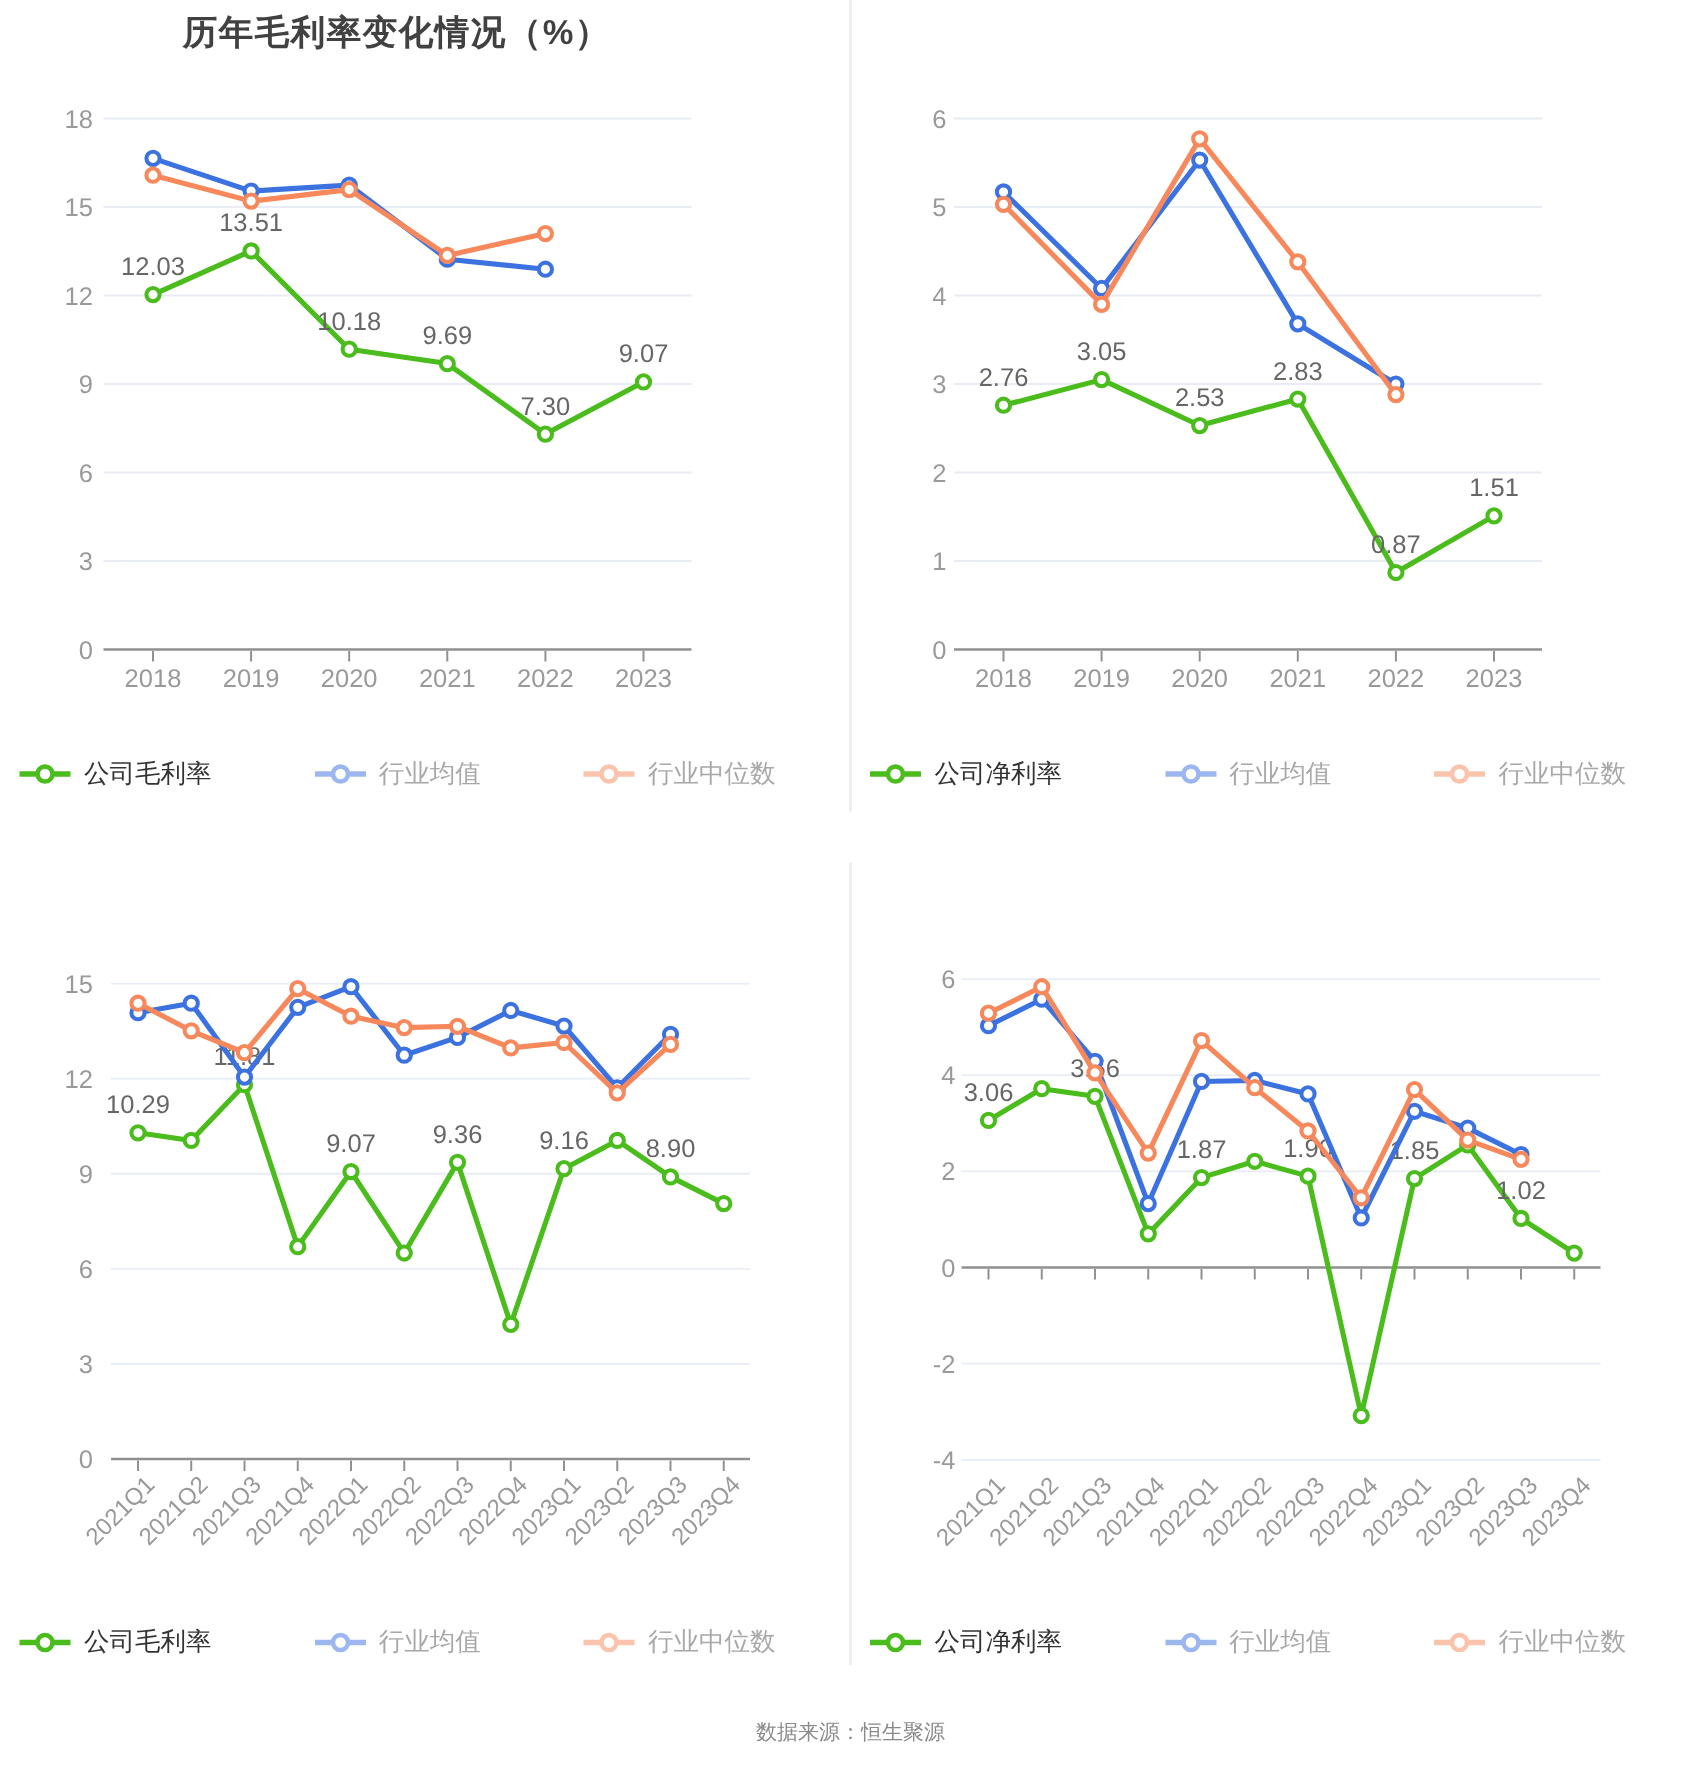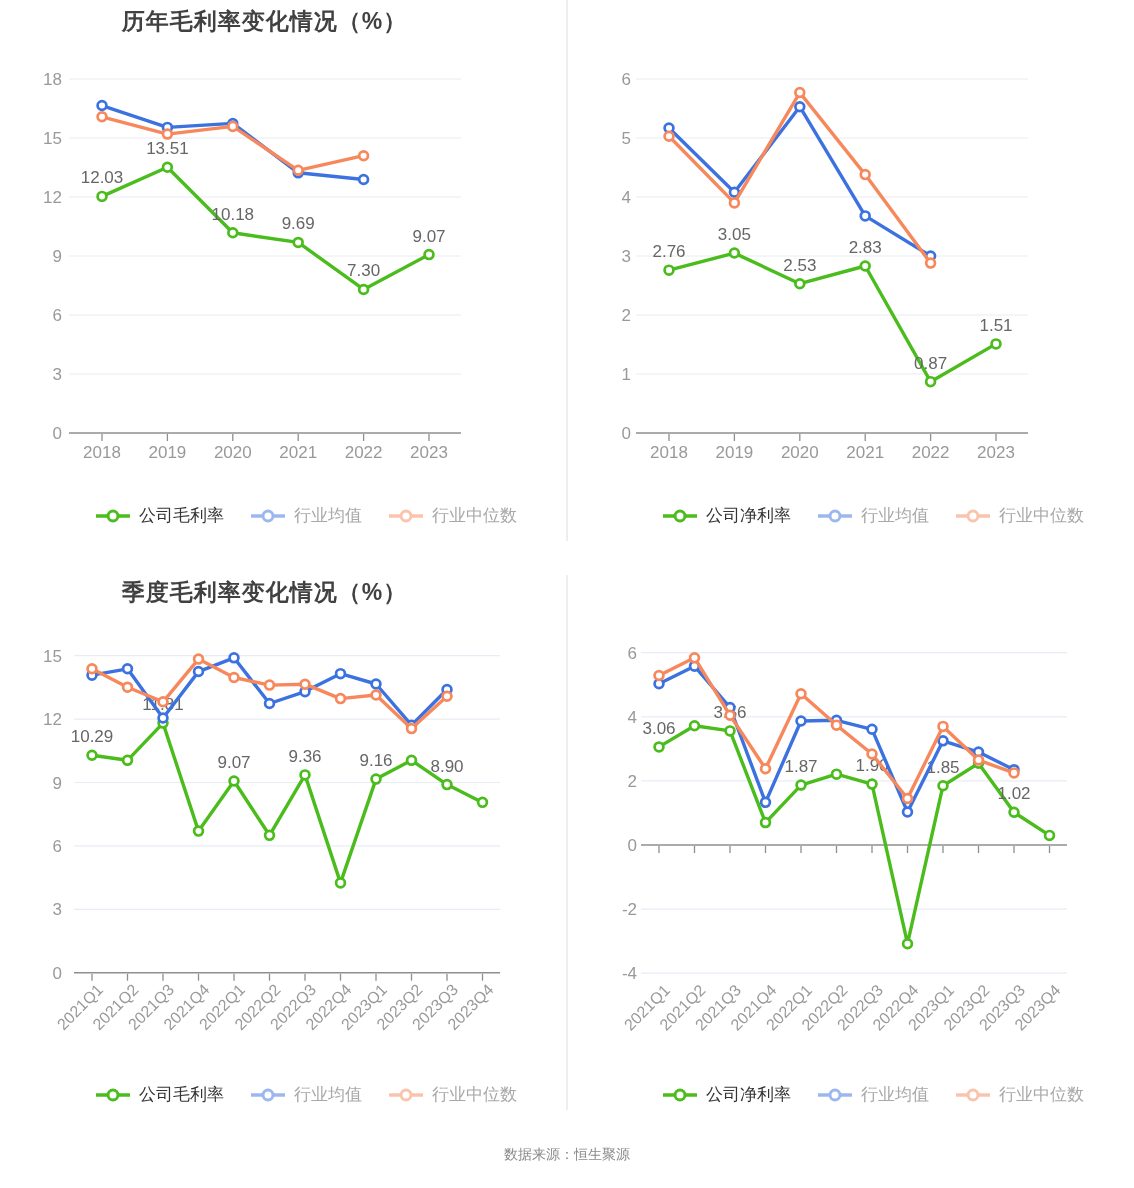--- a/index.html
+++ b/index.html
@@ -8,21 +8,21 @@
   .panel{position:absolute;width:567px;margin-left:12px;}
   #p0{left:0;top:0;height:555px;}
   #p1{left:567px;top:0;height:555px;}
   #p2{left:0;top:560px;height:565px;}
   #p3{left:567px;top:560px;height:565px;}
   .chart-title{position:absolute;left:0;width:505px;margin:0;text-align:center;
                font-size:23px;font-weight:bold;color:#414141;letter-spacing:1px;}
   .panel-top .chart-title{top:6px;}
   .panel-bottom .chart-title{top:17px;}
   svg.plot{position:absolute;left:0;top:0;}
-  .legend{position:absolute;left:0;width:505px;display:flex;justify-content:flex-end;
+  .legend{position:absolute;left:0;width:505px;display:flex;justify-content:space-between;
           align-items:center;gap:26px;}
   .panel-top .legend{top:504px;}
   .panel-bottom .legend{top:523px;}
   .legend-item{display:flex;align-items:center;gap:8px;font-size:17px;cursor:pointer;white-space:nowrap;}
   .divider{position:absolute;left:566px;width:2px;background:#eee;}
   #div-top{top:0;height:541px;}
   #div-bottom{top:575px;height:535px;}
   .footer{position:absolute;left:0;top:1146px;width:1134px;text-align:center;
           font-size:14px;color:#8a8a8a;}
 </style>
@@ -198,21 +198,20 @@
         <svg width="36" height="16" style="opacity: 0.5;">
           <line x1="1" y1="8" x2="35" y2="8" stroke="#f7885c" stroke-width="3.6"></line>
           <circle cx="18" cy="8" r="5" fill="#fff" stroke="#f7885c" stroke-width="3"></circle>
         </svg>
         <span style="color: rgb(168, 168, 168);">行业中位数</span>
       </div>
     </div>
 </section>
 
 <section class="panel panel-bottom" id="p2">
-  <h2 class="chart-title">季度毛利率变化情况（%）</h2>
   <svg class="plot" id="svg2" width="567" height="565">
       <g>
         <text x="50" y="418.7" text-anchor="end" font-size="17" fill="#999999">0</text>
         <line x1="62" y1="349.3" x2="488" y2="349.3" stroke="#e8ecf4" stroke-width="1.2"></line>
         <text x="50" y="355.3" text-anchor="end" font-size="17" fill="#999999">3</text>
         <line x1="62" y1="285.9" x2="488" y2="285.9" stroke="#e8ecf4" stroke-width="1.2"></line>
         <text x="50" y="291.9" text-anchor="end" font-size="17" fill="#999999">6</text>
         <line x1="62" y1="222.5" x2="488" y2="222.5" stroke="#e8ecf4" stroke-width="1.2"></line>
         <text x="50" y="228.5" text-anchor="end" font-size="17" fill="#999999">9</text>
         <line x1="62" y1="159.1" x2="488" y2="159.1" stroke="#e8ecf4" stroke-width="1.2"></line>

